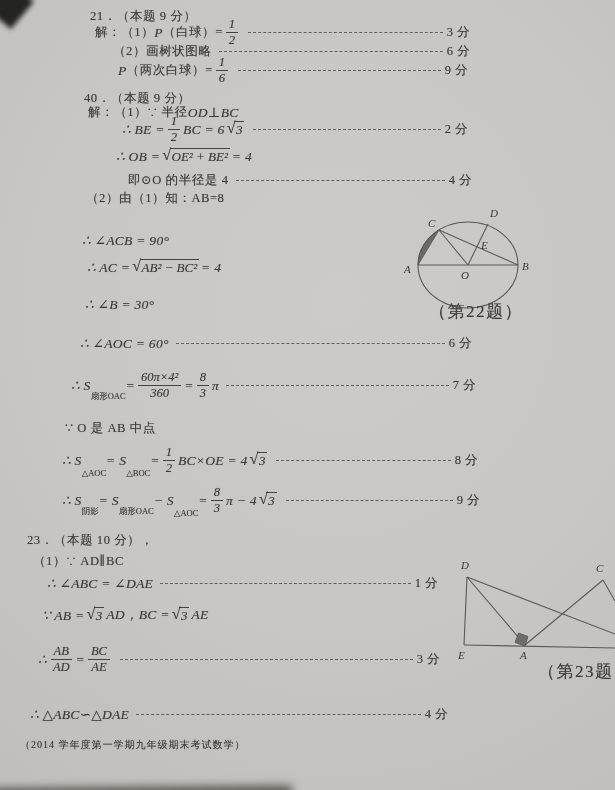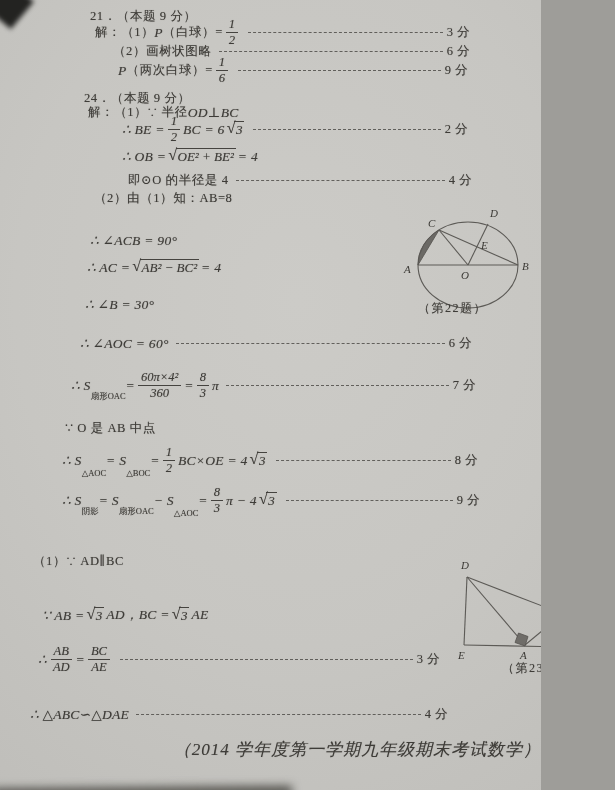--- a/index.html
+++ b/index.html
@@ -1,17 +1,17 @@
 <!DOCTYPE html>
 <html><head>
 <meta charset="utf-8">
 <style>
   html,body{margin:0;padding:0;background:#9e9d99;}
   .page{
-    position:relative;width:541px;height:790px;overflow:hidden;
+    position:relative;width:615px;height:790px;overflow:hidden;
     background:radial-gradient(ellipse 130% 110% at 55% 38%, #cccbc7 0%, #c7c6c2 40%, #bfbeba 72%, #afaeaa 100%);
     font-family:"Liberation Serif","DejaVu Serif",serif;color:#3e3c38;
   }
   .corner-tl{position:absolute;left:-20px;top:-18px;width:48px;height:36px;background:#232321;transform:rotate(40deg);filter:blur(2.5px);}
   .edge-bl{position:absolute;left:-8px;bottom:-9px;width:300px;height:12px;background:#55544f;filter:blur(5px);transform:rotate(-0.5deg);}
   .row{position:absolute;display:flex;align-items:center;white-space:nowrap;font-size:13px;
        text-shadow:0.2px 0.2px 0.7px rgba(62,60,56,0.45);}
   .cn{font-style:normal;font-size:12.5px;letter-spacing:0.6px;}
   .math{font-style:italic;font-size:13.5px;letter-spacing:0.3px;}
   .ssub{font-size:8.5px;align-self:flex-end;transform:translateY(3px);letter-spacing:0;}
@@ -20,24 +20,24 @@
   .frac .fden{padding:1px 3px 0;}
   .sqrt{display:inline-flex;align-items:flex-start;margin:0 2px;}
   .rsym{font-size:16px;line-height:1.05;font-style:normal;transform:translateY(-1.5px);}
   .rad{border-top:1.2px solid #45433f;padding:0 2px;margin-left:-1.5px;font-style:italic;}
   .leader{flex:1 1 auto;height:0;border-bottom:1.6px dashed #504e4a;margin:0 4px 0 7px;opacity:0.85;}
   .score{font-size:12.5px;letter-spacing:0.5px;flex:0 0 auto;font-family:Liberation Serif, serif;}
   .fig{position:absolute;}
   .fig svg{display:block;}
   .fig line, .fig ellipse, .fig path.outline{stroke:#5c5a56;stroke-width:1.1;fill:none;}
   .fig text{font:italic 11px "Liberation Serif",serif;fill:#3c3a36;}
-  .caption{position:absolute;font-size:12px;letter-spacing:1.5px;text-align:left;
+  .caption{position:absolute;font-size:17px;letter-spacing:1.5px;text-align:right;
            text-shadow:0.2px 0.2px 0.7px rgba(62,60,56,0.45);}
-  .footer{position:absolute;left:20px;right:0;text-align:right;font-size:17px;letter-spacing:1px;
-          text-shadow:0.2px 0.2px 0.7px rgba(62,60,56,0.45);font-style:italic;}
+  .footer{position:absolute;left:20px;right:0;text-align:left;font-size:10px;letter-spacing:1px;
+          text-shadow:0.2px 0.2px 0.7px rgba(62,60,56,0.45);}
 </style>
 </head>
 <body>
 
 <div class="page">
   <div class="corner-tl"></div>
   <div class="edge-bl"></div>
 
   <div class="row cn" style="left:90px;top:8px">
     <span class="cn">21．（本题 9 分）</span>
@@ -66,21 +66,21 @@
     <span class="cn">（两次白球）=</span>
     <span class="frac">
       <span class="fnum">1</span>
       <span class="fden">6</span>
     </span>
     <span class="leader"></span>
     <span class="score cn">9 分</span>
   </div>
 
   <div class="row cn" style="left:84px;top:90px">
-    <span class="cn">24．（本题 9 分）</span>
+    <span class="cn">40．（本题 9 分）</span>
   </div>
 
   <div class="row" style="left:88px;top:104px">
     <span class="cn">解：（1）∵ 半径 </span>
     <span class="math">OD⊥BC</span>
   </div>
 
   <div class="row" style="left:122px;top:115px;width:346px">
     <span class="math">∴ BE =</span>
     <span class="frac">
@@ -89,41 +89,41 @@
     </span>
     <span class="math">BC = 6</span>
     <span class="sqrt">
         <span class="rsym">√</span>
         <span class="rad">3</span>
       </span>
     <span class="leader"></span>
     <span class="score cn">2 分</span>
   </div>
 
-  <div class="row" style="left:122px;top:148px">
+  <div class="row" style="left:116px;top:148px">
     <span class="math">∴ OB =</span>
     <span class="sqrt">
         <span class="rsym">√</span>
         <span class="rad">OE² + BE²</span>
       </span>
     <span class="math">= 4</span>
   </div>
 
   <div class="row" style="left:128px;top:172px;width:344px">
     <span class="cn">即⊙O 的半径是 4</span>
     <span class="leader"></span>
     <span class="score cn">4 分</span>
   </div>
 
-  <div class="row" style="left:94px;top:190px">
+  <div class="row" style="left:86px;top:190px">
     <span class="cn">（2）由（1）知：AB=8</span>
   </div>
 
 
-  <div class="row" style="left:90px;top:232px">
+  <div class="row" style="left:82px;top:232px">
     <span class="math">∴ ∠ACB = 90°</span>
   </div>
 
   <div class="row" style="left:87px;top:259px">
     <span class="math">∴ AC =</span>
     <span class="sqrt">
         <span class="rsym">√</span>
         <span class="rad">AB² − BC²</span>
       </span>
     <span class="math">= 4</span>
@@ -194,25 +194,33 @@
     </span>
     <span class="math">π − 4</span>
     <span class="sqrt">
         <span class="rsym">√</span>
         <span class="rad">3</span>
       </span>
     <span class="leader"></span>
     <span class="score cn">9 分</span>
   </div>
 
+  <div class="row cn" style="left:27px;top:532px">
+    <span class="cn">23．（本题 10 分），</span>
+  </div>
 
   <div class="row" style="left:33px;top:553px">
     <span class="cn">（1）∵ AD∥BC</span>
   </div>
 
+  <div class="row" style="left:47px;top:575px;width:391px">
+    <span class="math">∴ ∠ABC = ∠DAE</span>
+    <span class="leader"></span>
+    <span class="score cn">1 分</span>
+  </div>
 
   <div class="row" style="left:42px;top:606px">
     <span class="math">∵ AB =</span>
     <span class="sqrt">
         <span class="rsym">√</span>
         <span class="rad">3</span>
       </span>
     <span class="math">AD，BC =</span>
     <span class="sqrt">
         <span class="rsym">√</span>

